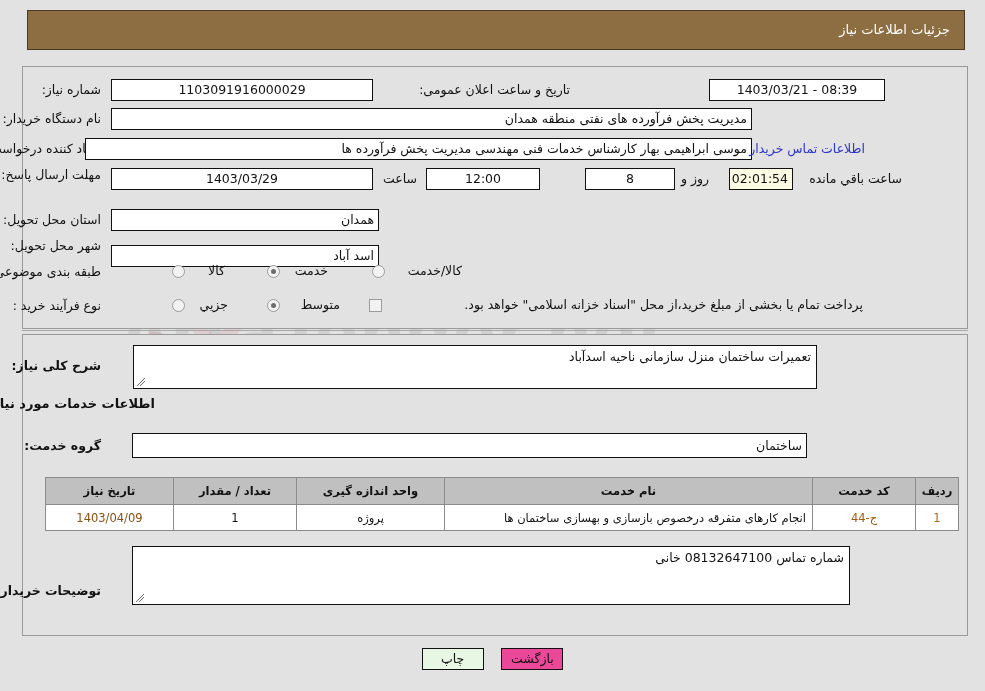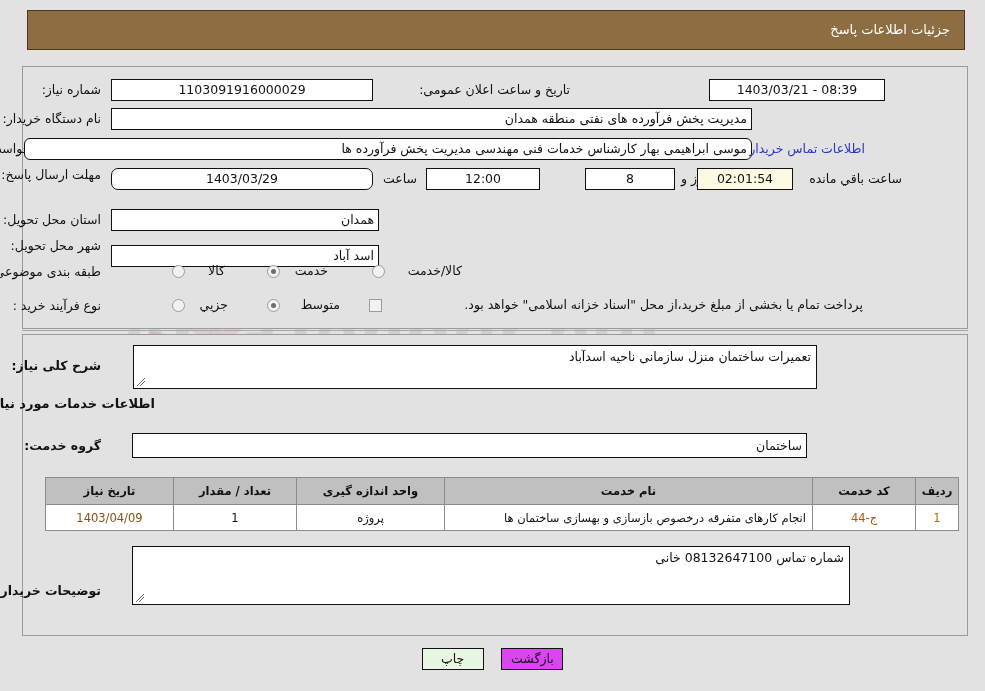--- a/index.html
+++ b/index.html
@@ -234,21 +234,21 @@
     border: 1px solid #111;
     text-align: center;
     margin: 0 7px;
     box-sizing: border-box;
     cursor: pointer;
     font-family: "DejaVu Sans", "Liberation Sans", sans-serif;
     padding: 0 8px;
     color: #111;
   }
   .btn.print  { background: #e8f6e4; }
-  .btn.back   { background: #d946ef; }
+  .btn.back   { background: #ec4899; }
 
   .divider {
     position: absolute;
     left: 22px;
     width: 946px;
     height: 0;
     border-top: 1px solid #a8a8a8;
     z-index: 2;
   }
 </style>
@@ -258,47 +258,47 @@
 <div class="watermark">
   <div class="wm-shield"></div>
   <svg class="wm-arrow" viewBox="0 0 120 80">
     <path d="M8 8 C 40 10, 62 26, 70 56" stroke="rgba(214,120,130,0.25)" stroke-width="13" fill="none"></path>
     <path d="M54 46 L 80 74 L 84 38 Z" fill="rgba(214,120,130,0.25)"></path>
   </svg>
   <div class="wm-text">ArtaTender.net</div>
 </div>
 
 <div class="header-bar">
-  <span class="title">جزئیات اطلاعات پاسخ</span>
+  <span class="title">جزئیات اطلاعات نیاز</span>
 </div>
 
 <div class="panel panel-top"></div>
 
 <span class="lbl" style="right:884px; top:82px;">شماره نیاز:</span>
 <div class="fld center" style="right:612px; top:79px; width:262px;">1103091916000029</div>
 
 <span class="lbl" style="right:415px; top:82px;">تاریخ و ساعت اعلان عمومی:</span>
 <div class="fld center" style="right:100px; top:79px; width:176px;margin-left:14px;">08:39 - 1403/03/21</div>
 
 <span class="lbl" style="right:884px; top:111px;">نام دستگاه خریدار:</span>
 <div class="fld right" style="right:233px; top:108px; width:641px;">مدیریت پخش فرآورده های نفتی منطقه همدان</div>
 
 <span class="lbl" style="right:884px; top:141px;">ایجاد کننده درخواست:</span>
-<div class="fld right" style="right:233px; top:138px; width:728px;border-radius:6px;">موسی ابراهیمی بهار کارشناس خدمات فنی مهندسی مدیریت پخش فرآورده ها</div>
+<div class="fld right" style="right:233px; top:138px; width:667px;">موسی ابراهیمی بهار کارشناس خدمات فنی مهندسی مدیریت پخش فرآورده ها</div>
 <span class="link" style="right:120px; top:141px;">اطلاعات تماس خریدار</span>
 
 <span class="lbl" style="right:884px; top:167px; line-height:15px;">
   <span>مهلت ارسال پاسخ: تا تاریخ:</span>
 </span>
-<div class="fld center" style="right:612px; top:168px; width:262px;border-radius:7px;">1403/03/29</div>
+<div class="fld center" style="right:612px; top:168px; width:262px;">1403/03/29</div>
 <span class="lbl" style="right:568px; top:171px;">ساعت</span>
 <div class="fld center" style="right:445px; top:168px; width:114px;">12:00</div>
 <div class="fld center" style="right:310px; top:168px; width:90px;">8</div>
 <span class="lbl" style="right:276px; top:171px;">روز و</span>
-<div class="fld center khaki" style="right:192px; top:168px; width:96px;">02:01:54</div>
+<div class="fld center khaki" style="right:192px; top:168px; width:64px;">02:01:54</div>
 <span class="lbl" style="right:83px; top:171px;margin-left:36px;">ساعت باقي مانده</span>
 
 <span class="lbl" style="right:884px; top:212px;">استان محل تحویل:</span>
 <div class="fld right" style="right:606px; top:209px; width:268px;">همدان</div>
 
 <span class="lbl" style="right:884px; top:238px;">شهر محل تحویل:</span>
 <div class="fld right" style="right:606px; top:235px; width:268px;margin-top:10px;">اسد آباد</div>
 
 <span class="lbl" style="right:884px; top:264px;">طبقه بندی موضوعی:</span>
 

